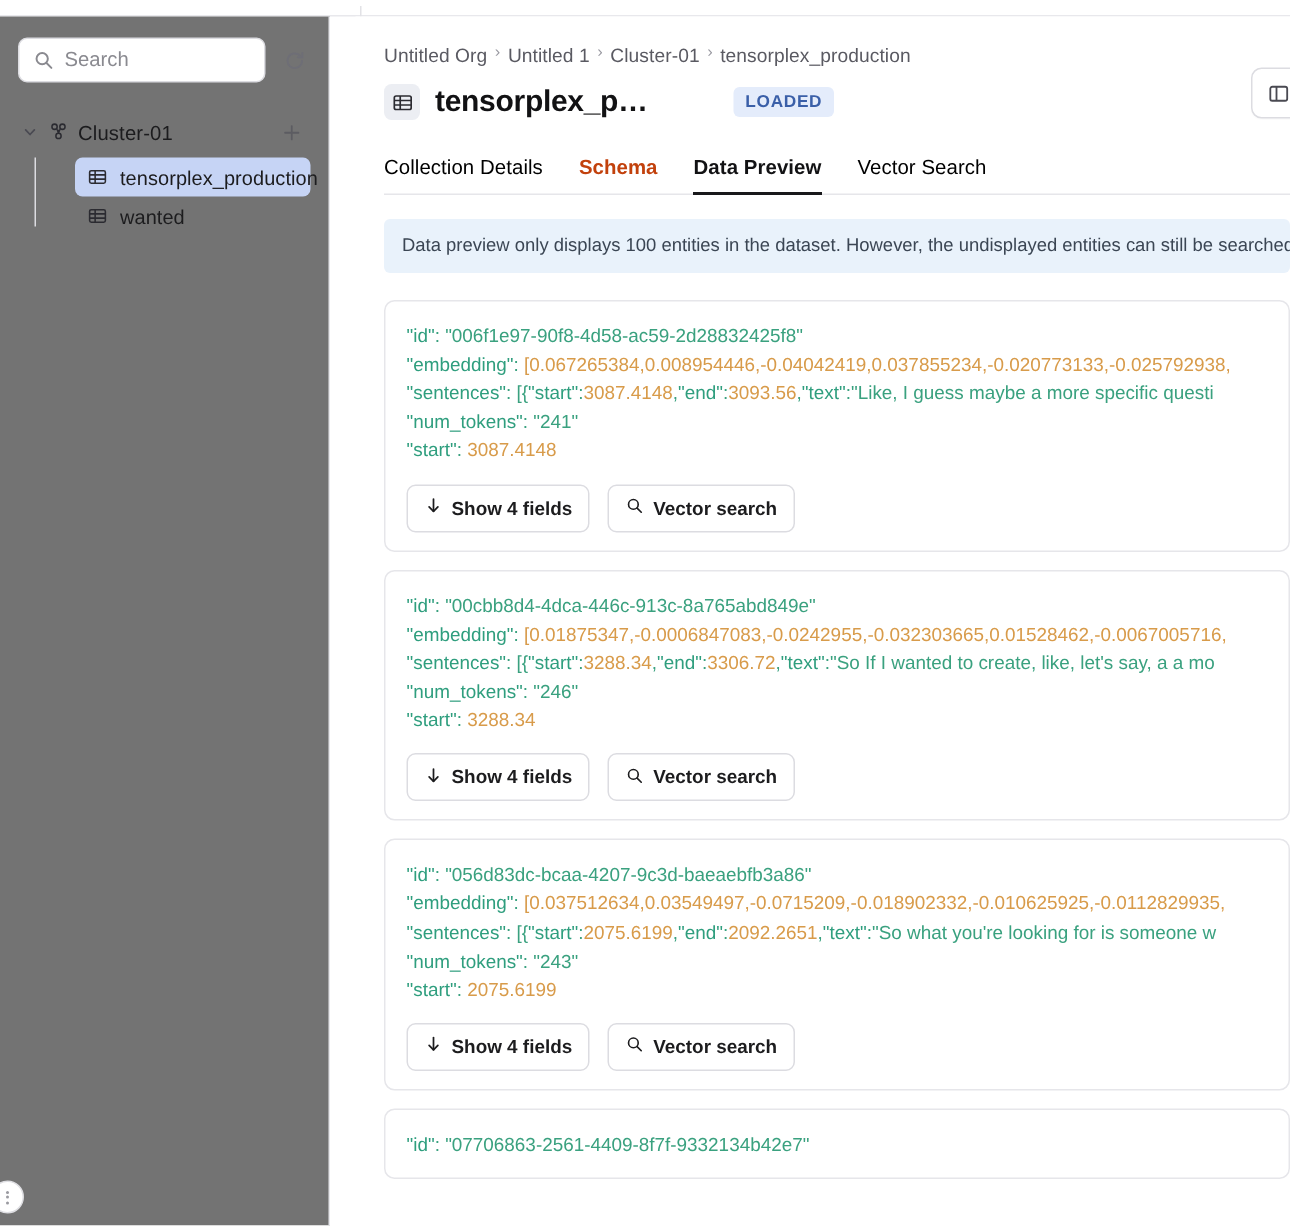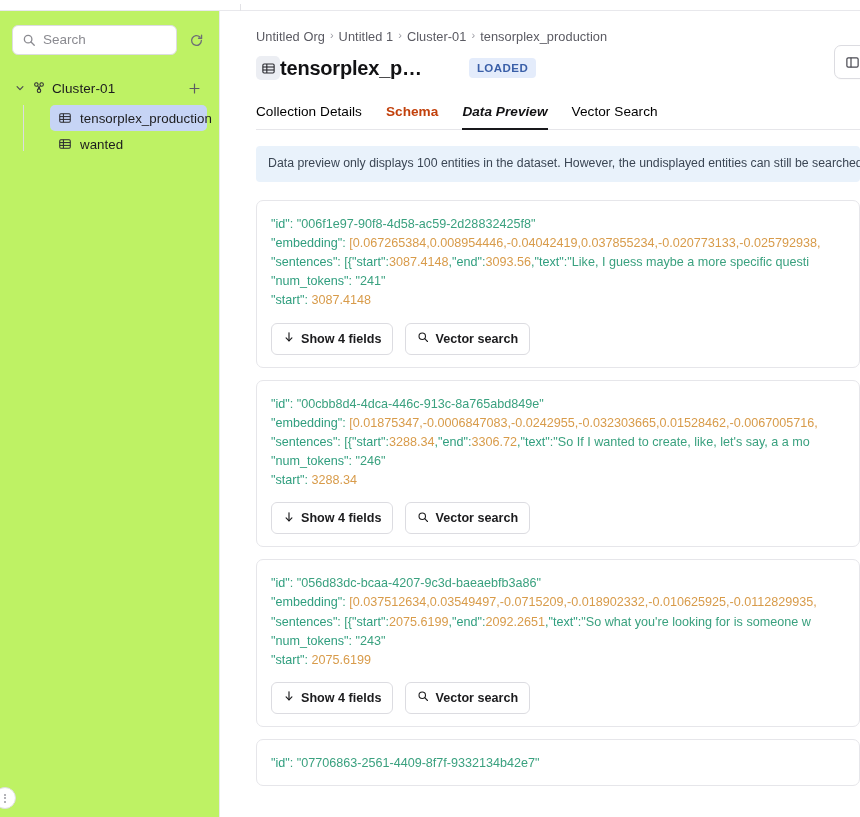--- a/index.html
+++ b/index.html
@@ -20,21 +20,21 @@
     background: #ffffff; border-bottom: 1px solid #e8e8ec;
   }
   .topstrip .tick {
     position: absolute; left: 240px; top: 4px; width: 1px; height: 7px;
     background: #e2e2e6;
   }
 
   
   .sidebar {
     position: absolute; top: 11px; left: 0; width: 220px; height: 806px;
-    background: #bef264; border-right: 1px solid #e8e8ec;
+    background: #737373; border-right: 1px solid #e8e8ec;
     padding: 14px 12px 0 12px;
   }
   .search-row { display: flex; align-items: center; gap: 8px; }
   .search-box {
     flex: 1 1 auto; height: 30px;
     border: 1px solid #dcdce1; border-radius: 6px;
     display: flex; align-items: center; gap: 7px;
     padding: 0 9px; background: #fff;
   }
   .search-box .ph { font-size: 13.5px; color: #8a8a90; line-height: 1; }
@@ -98,21 +98,21 @@
   .main-inner { padding: 18px 0 0 19px; position: relative; height: 100%; }
 
   .breadcrumb {
     font-size: 12.8px; color: #5a5a62; letter-spacing: .05px;
     display: flex; align-items: flex-start; gap: 5px; white-space: nowrap;
   }
   .breadcrumb .sep { color: #9a9aa2; font-size: 11px; }
   .breadcrumb .crumb { cursor: pointer; }
   .breadcrumb .crumb.last { color: #5a5a62; }
 
-  .title-row { display: flex; align-items: center; margin-top: 12px; }
+  .title-row { display: flex; align-items: center; gap: 10px; margin-top: 12px; }
   .title-icon {
     width: 24px; height: 24px; border-radius: 5px; background: #eceef3;
     display: flex; align-items: center; justify-content: center; flex: 0 0 24px;
   }
   .title-text {
     font-size: 20px; font-weight: 700; color: #121214; letter-spacing: -.2px;
     white-space: nowrap;
   }
   .badge {
     background: #e4ecfb; color: #3a5fa8; font-size: 11.5px; font-weight: 700;
@@ -130,21 +130,21 @@
     display: flex; align-items: flex-end; gap: 24px;
     margin-top: 24px; border-bottom: 1px solid #e6e6ea;
     padding-right: 19px;
   }
   .tab {
     font-size: 13.6px; color: #000000; padding-bottom: 9px;
     cursor: pointer; white-space: nowrap; border-bottom: 2px solid transparent;
     margin-bottom: -1px; letter-spacing: .05px;
   }
   .tab.semi { color: #c2410c; font-weight: 700; text-align: center; }
-  .tab.active { color: #121214; font-weight: 700; border-bottom-color: #18181b; font-style: italic; }
+  .tab.active { color: #121214; font-weight: 700; border-bottom-color: #18181b; }
 
   .count-line {
     margin-top: 22px; font-size: 13.4px; font-weight: 700; color: #18181b;
     letter-spacing: .05px;
   }
 
   .notice {
     margin-top: 16px; margin-right: 0;
     background: #e9f2fb; color: #3b4654;
     font-size: 12.3px; line-height: 1.45;

